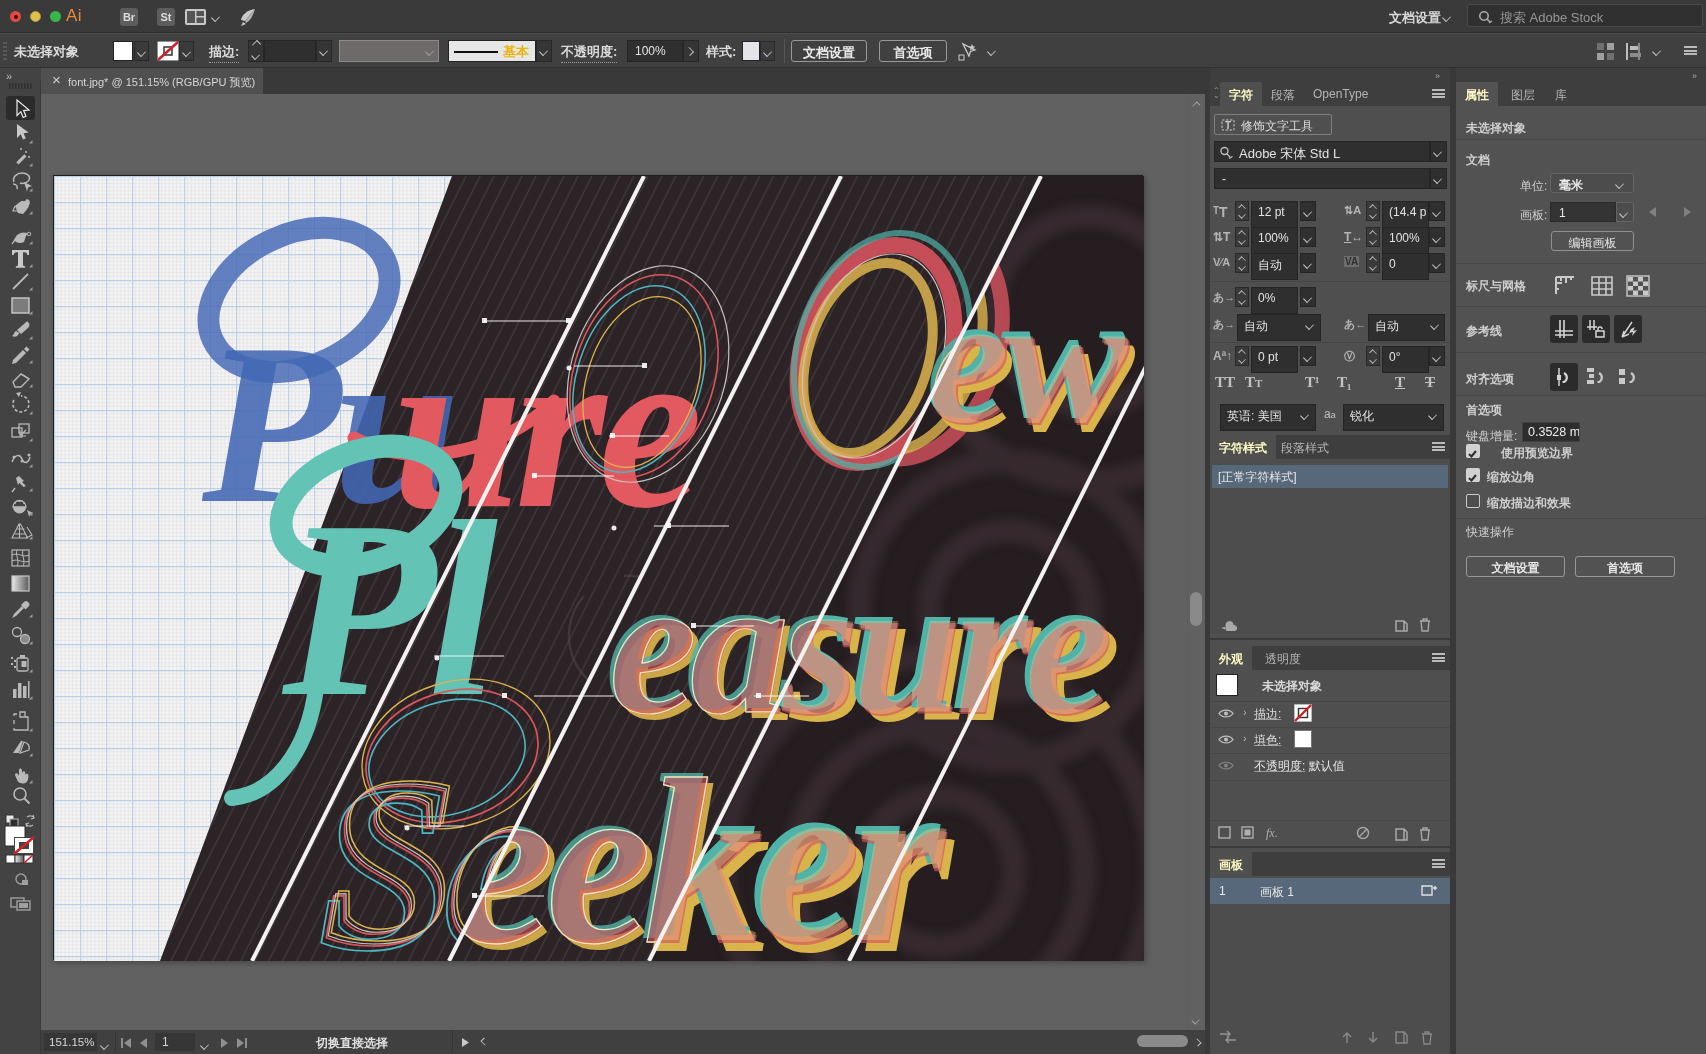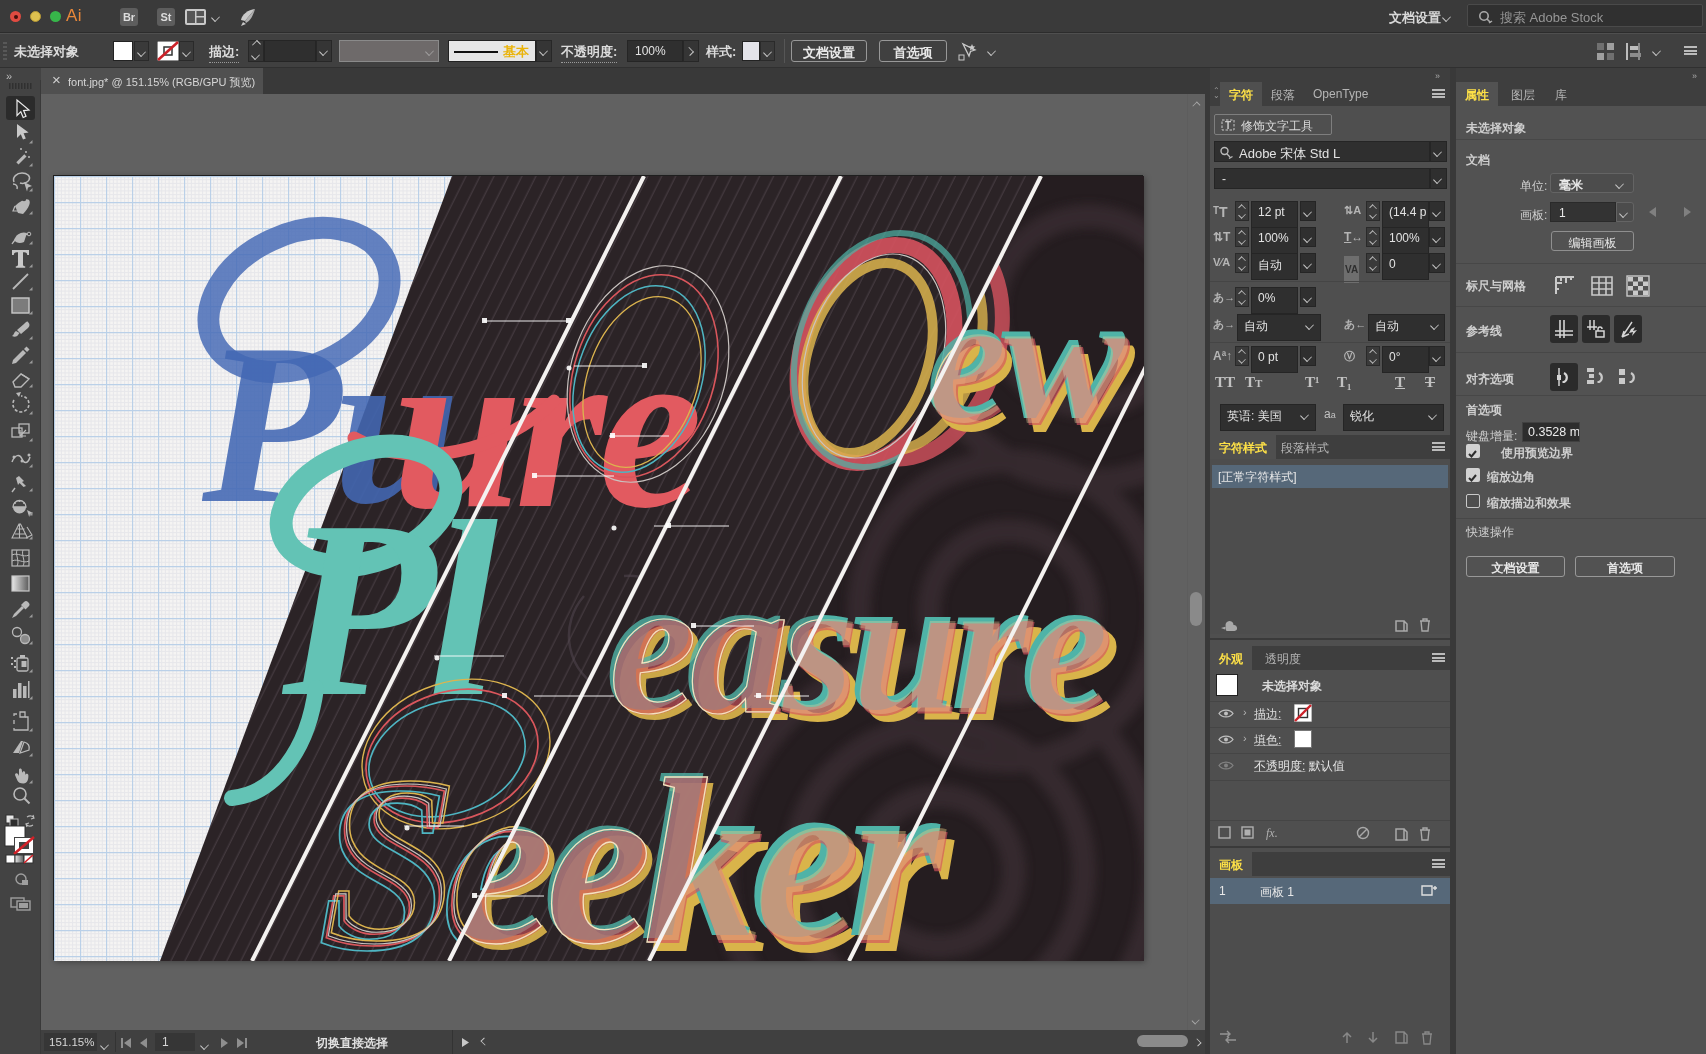--- a/index.html
+++ b/index.html
@@ -33,21 +33,21 @@
 box-shadow:2px 2px 6px rgba(0,0,0,.35)}
 
 #statusbar{left:41px;top:1030px;width:1164px;height:24px;background:#404040;color:#d6d6d6;font-size:12px}
 
 #paneldiv{left:1205px;top:68px;width:5px;height:986px;background:#393939}
 #col1{left:1210px;top:68px;width:240px;height:986px;background:#4f4f4f}
 #col2{left:1456px;top:68px;width:250px;height:986px;background:#525252}
 #coldiv{left:1450px;top:68px;width:6px;height:986px;background:#393939}
 .ptabs{position:absolute;left:0;width:100%;height:24px;background:#3e3e3e}
 .ptab{position:absolute;top:0;height:24px;color:#b5b5b5;font-size:12px;padding:5px 9px 0 9px}
-.ptab.on{background:#4f4f4f;color:#fde047}
+.ptab.on{background:#4f4f4f;color:#fef9c3}
 .hamb{position:absolute;width:13px;height:9px;border-top:2px solid #bbb;border-bottom:2px solid #bbb}
 .hamb::after{content:"";position:absolute;left:0;top:1.5px;width:13px;height:2px;background:#bbb}
 .lbl{position:absolute;color:#cfcfcf;font-size:12px}
 .sep{position:absolute;left:0;width:100%;height:1px;background:#454545}
 .blrow{background:#566879;color:#e8e8e8}
 .icn{position:absolute;color:#b5b5b5;font-weight:bold}
 .step{position:absolute;width:14px;height:20px;background:#3a3a3a;border:1px solid #2a2a2a}
 .step::before{content:"";position:absolute;left:3px;top:3px;width:5px;height:5px;border-left:1.4px solid #bbb;border-top:1.4px solid #bbb;transform:rotate(45deg) scale(1,.8)}
 .step::after{content:"";position:absolute;left:3px;top:10px;width:5px;height:5px;border-left:1.4px solid #bbb;border-bottom:1.4px solid #bbb;transform:rotate(-45deg) scale(1,.8)}
 .vf{width:47px;height:27px;padding:3px 0 0 6px;font-size:12px}
@@ -578,21 +578,21 @@
     <div class="abs fld" style="left:90px;top:159px;width:16px;height:20px"></div><span class="chev" style="left:94px;top:166px"></span>
     <div class="icn" style="left:134px;top:162px;font-size:12px"><u>T</u>↔</div>
     <div class="step" style="left:156px;top:159px"></div>
     <div class="abs fld vf" style="left:172px;top:159px">100%</div>
     <div class="abs fld" style="left:219px;top:159px;width:16px;height:20px"></div><span class="chev" style="left:223px;top:166px"></span>
 
     <div class="icn" style="left:3px;top:188px;font-size:11px">V⁄A</div>
     <div class="step" style="left:25px;top:185px"></div>
     <div class="abs fld vf" style="left:41px;top:185px">自动</div>
     <div class="abs fld" style="left:90px;top:185px;width:16px;height:20px"></div><span class="chev" style="left:94px;top:192px"></span>
-    <div class="icn" style="left:134px;top:188px;font-size:10px;background:#6e6e6e;color:#2e2e2e;padding:8px 1px">VA</div>
+    <div class="icn" style="left:134px;top:188px;font-size:10px;background:#6e6e6e;color:#2e2e2e;padding:0 1px">VA</div>
     <div class="step" style="left:156px;top:185px"></div>
     <div class="abs fld vf" style="left:172px;top:185px">0</div>
     <div class="abs fld" style="left:219px;top:185px;width:16px;height:20px"></div><span class="chev" style="left:223px;top:192px"></span>
 
     <div class="sep" style="top:213px;width:240px"></div>
 
     <div class="icn" style="left:3px;top:222px;font-size:11px">あ→</div>
     <div class="step" style="left:25px;top:219px"></div>
     <div class="abs fld vf" style="left:41px;top:219px">0%</div>
     <div class="abs fld" style="left:90px;top:219px;width:16px;height:20px"></div><span class="chev" style="left:94px;top:226px"></span>

